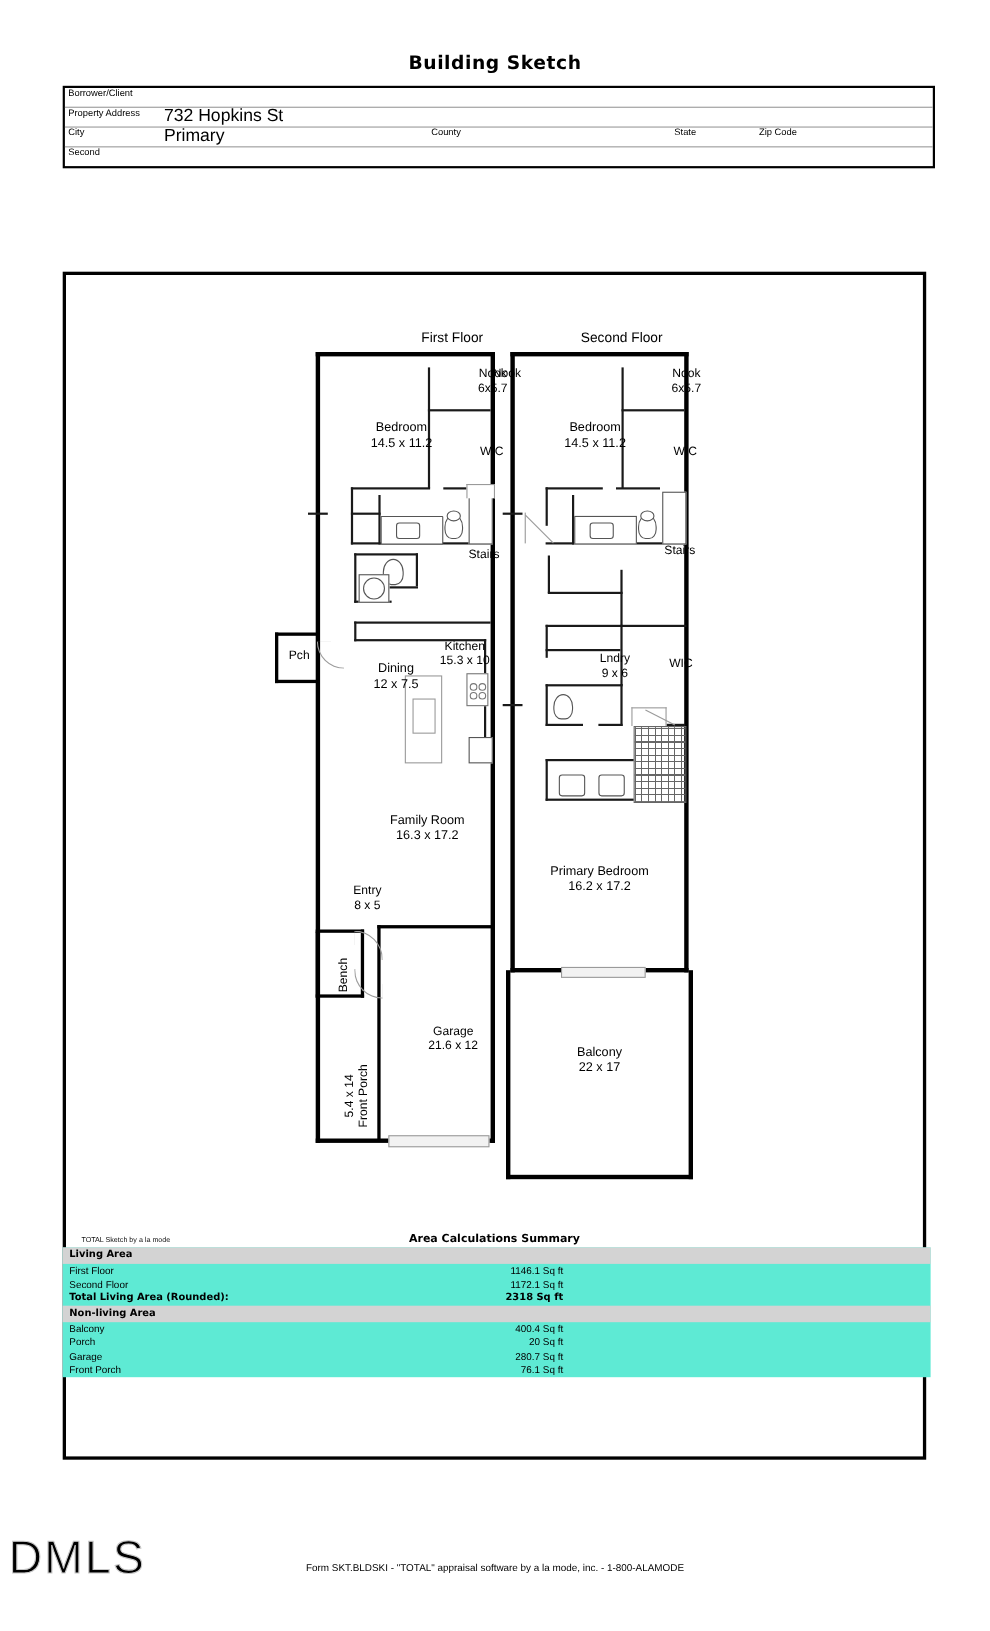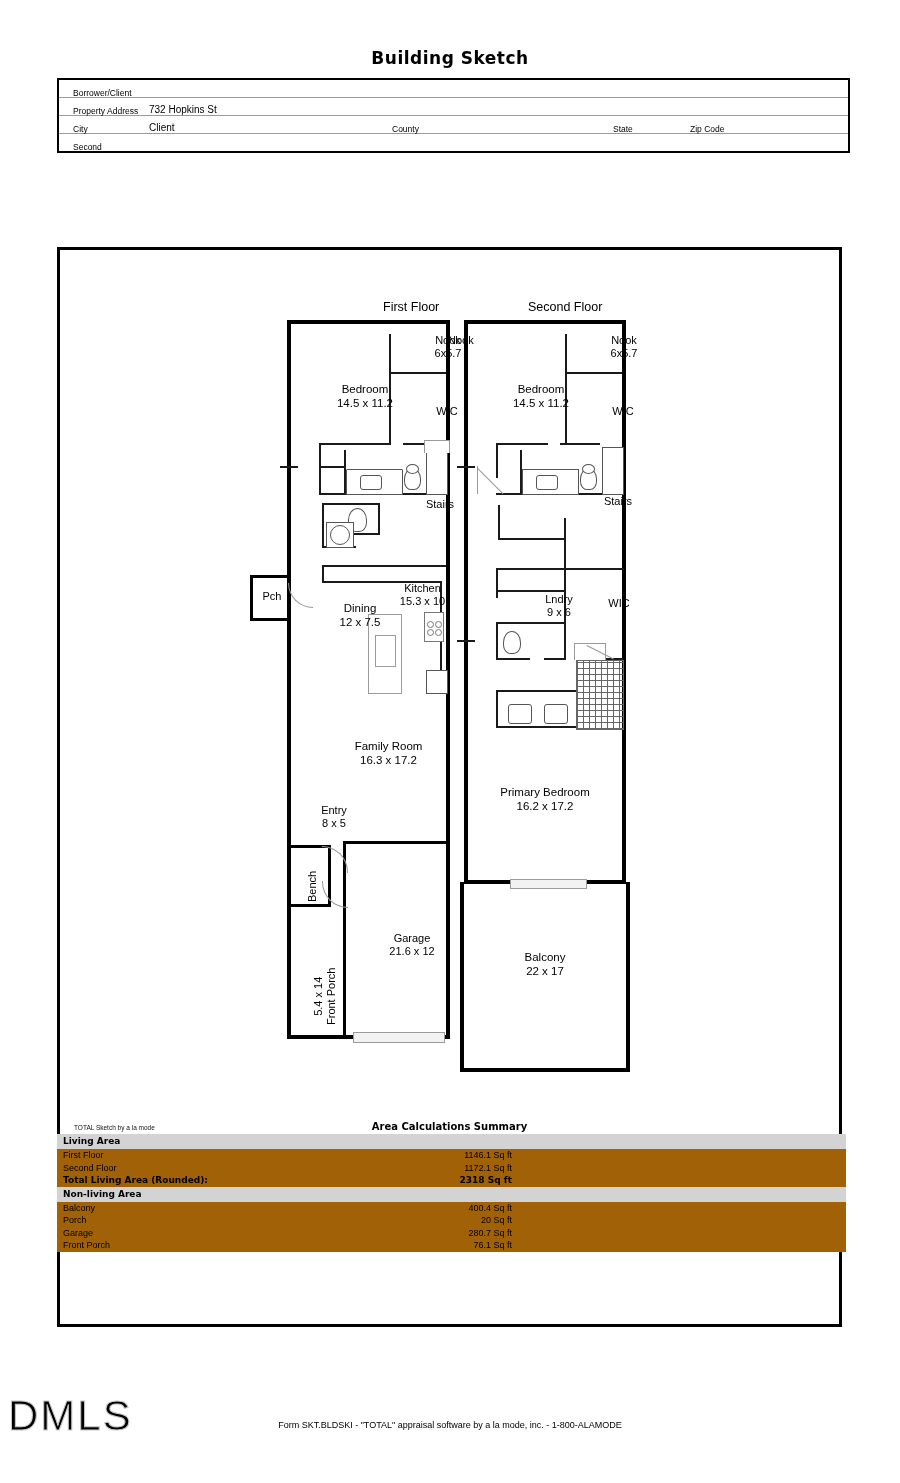--- a/index.html
+++ b/index.html
@@ -10,24 +10,24 @@
     position:absolute;left:0;top:48px;width:900px;text-align:center;
     font-size:17px;font-weight:bold;letter-spacing:.5px;
     font-family:"DejaVu Sans",sans-serif;
   }
 
   
   #header-table{
     position:absolute;left:57px;top:78px;width:789px;
     border:2px solid #000;border-collapse:collapse;background:#fff;
   }
-  #header-table .hrow{display:flex;align-items:flex-end;height:17px;border-bottom:1px solid #9a9a9a;position:relative;padding-left:11px;}
+  #header-table .hrow{display:flex;align-items:flex-start;height:17px;border-bottom:1px solid #9a9a9a;position:relative;}
   #header-table .hrow:last-child{border-bottom:none;}
   .lbl{font-size:8.5px;font-family:"Liberation Sans",sans-serif;padding-left:3px;white-space:nowrap;line-height:1;}
-  .val{font-size:10px;font-family:"Liberation Sans",sans-serif;line-height:1;white-space:nowrap;}
+  .val{font-size:16px;font-family:"Liberation Sans",sans-serif;line-height:1;white-space:nowrap;}
   .abs{position:absolute;}
 
   
   #sketch-frame{
     position:absolute;left:57px;top:247px;width:785px;height:1080px;
     border:3px solid #000;background:#fff;box-sizing:border-box;
   }
 
   
   .plan-title{position:absolute;font-size:12.5px;white-space:nowrap;}
@@ -43,21 +43,21 @@
   .window{position:absolute;background:#f2f2f2;border:1px solid #9a9a9a;}
 
   
   #area-head{
     position:absolute;left:0px;top:866px;width:779px;height:30px;
     border-bottom:8px solid #0f766e;box-sizing:border-box;
   }
   #sketch-byline{position:absolute;left:14px;top:8px;font-size:6.5px;color:#111;font-family:"Liberation Sans",sans-serif;}
   #area-title{position:absolute;left:0;top:5px;width:779px;text-align:center;font-size:10px;font-weight:bold;font-family:"DejaVu Sans",sans-serif;}
 
-  #area-table{position:absolute;left:57px;top:1134px;width:789px;background:#a16207;}
+  #area-table{position:absolute;left:57px;top:1134px;width:789px;background:#5eead4;}
   .sec-head{background:#d3d3d3;font-size:9px;font-weight:bold;padding:2px 0 2px 6px;font-family:"DejaVu Sans",sans-serif;line-height:11px;}
   .arow{display:flex;font-size:9px;line-height:12.5px;font-family:"Liberation Sans",sans-serif;}
   .arow .nm{width:335px;padding-left:6px;box-sizing:border-box;}
   .arow .vl{width:120px;text-align:right;}
   .arow.bold{font-weight:bold;font-family:"DejaVu Sans",sans-serif;}
 
   
   #footer-text{position:absolute;left:0;top:1420px;width:900px;text-align:center;font-size:9px;font-family:"Liberation Sans",sans-serif;}
   #dmls-logo{position:absolute;left:8px;top:1392px;font-size:42px;letter-spacing:2px;color:#000000;
     font-family:"Liberation Sans",sans-serif;-webkit-text-stroke:1px #c9c9c9;}
@@ -74,21 +74,21 @@
     <span class="val abs" style="left:90px;"></span>
   </div>
 
   <div class="hrow">
     <span class="lbl">Property Address</span>
     <span class="val abs" style="left:90px;">732 Hopkins St</span>
   </div>
 
   <div class="hrow">
     <span class="lbl">City</span>
-    <span class="val abs" style="left:90px;">Client</span>
+    <span class="val abs" style="left:90px;">Primary</span>
     <span class="lbl abs" style="left:330px;">County</span>
     <span class="val abs" style="left:380px;"></span>
     <span class="lbl abs" style="left:551px;">State</span>
     <span class="val abs" style="left:585px;"></span>
     <span class="lbl abs" style="left:628px;">Zip Code</span>
     <span class="val abs" style="left:680px;"></span>
   </div>
 
   <div class="hrow">
     <span class="lbl">Second</span>

